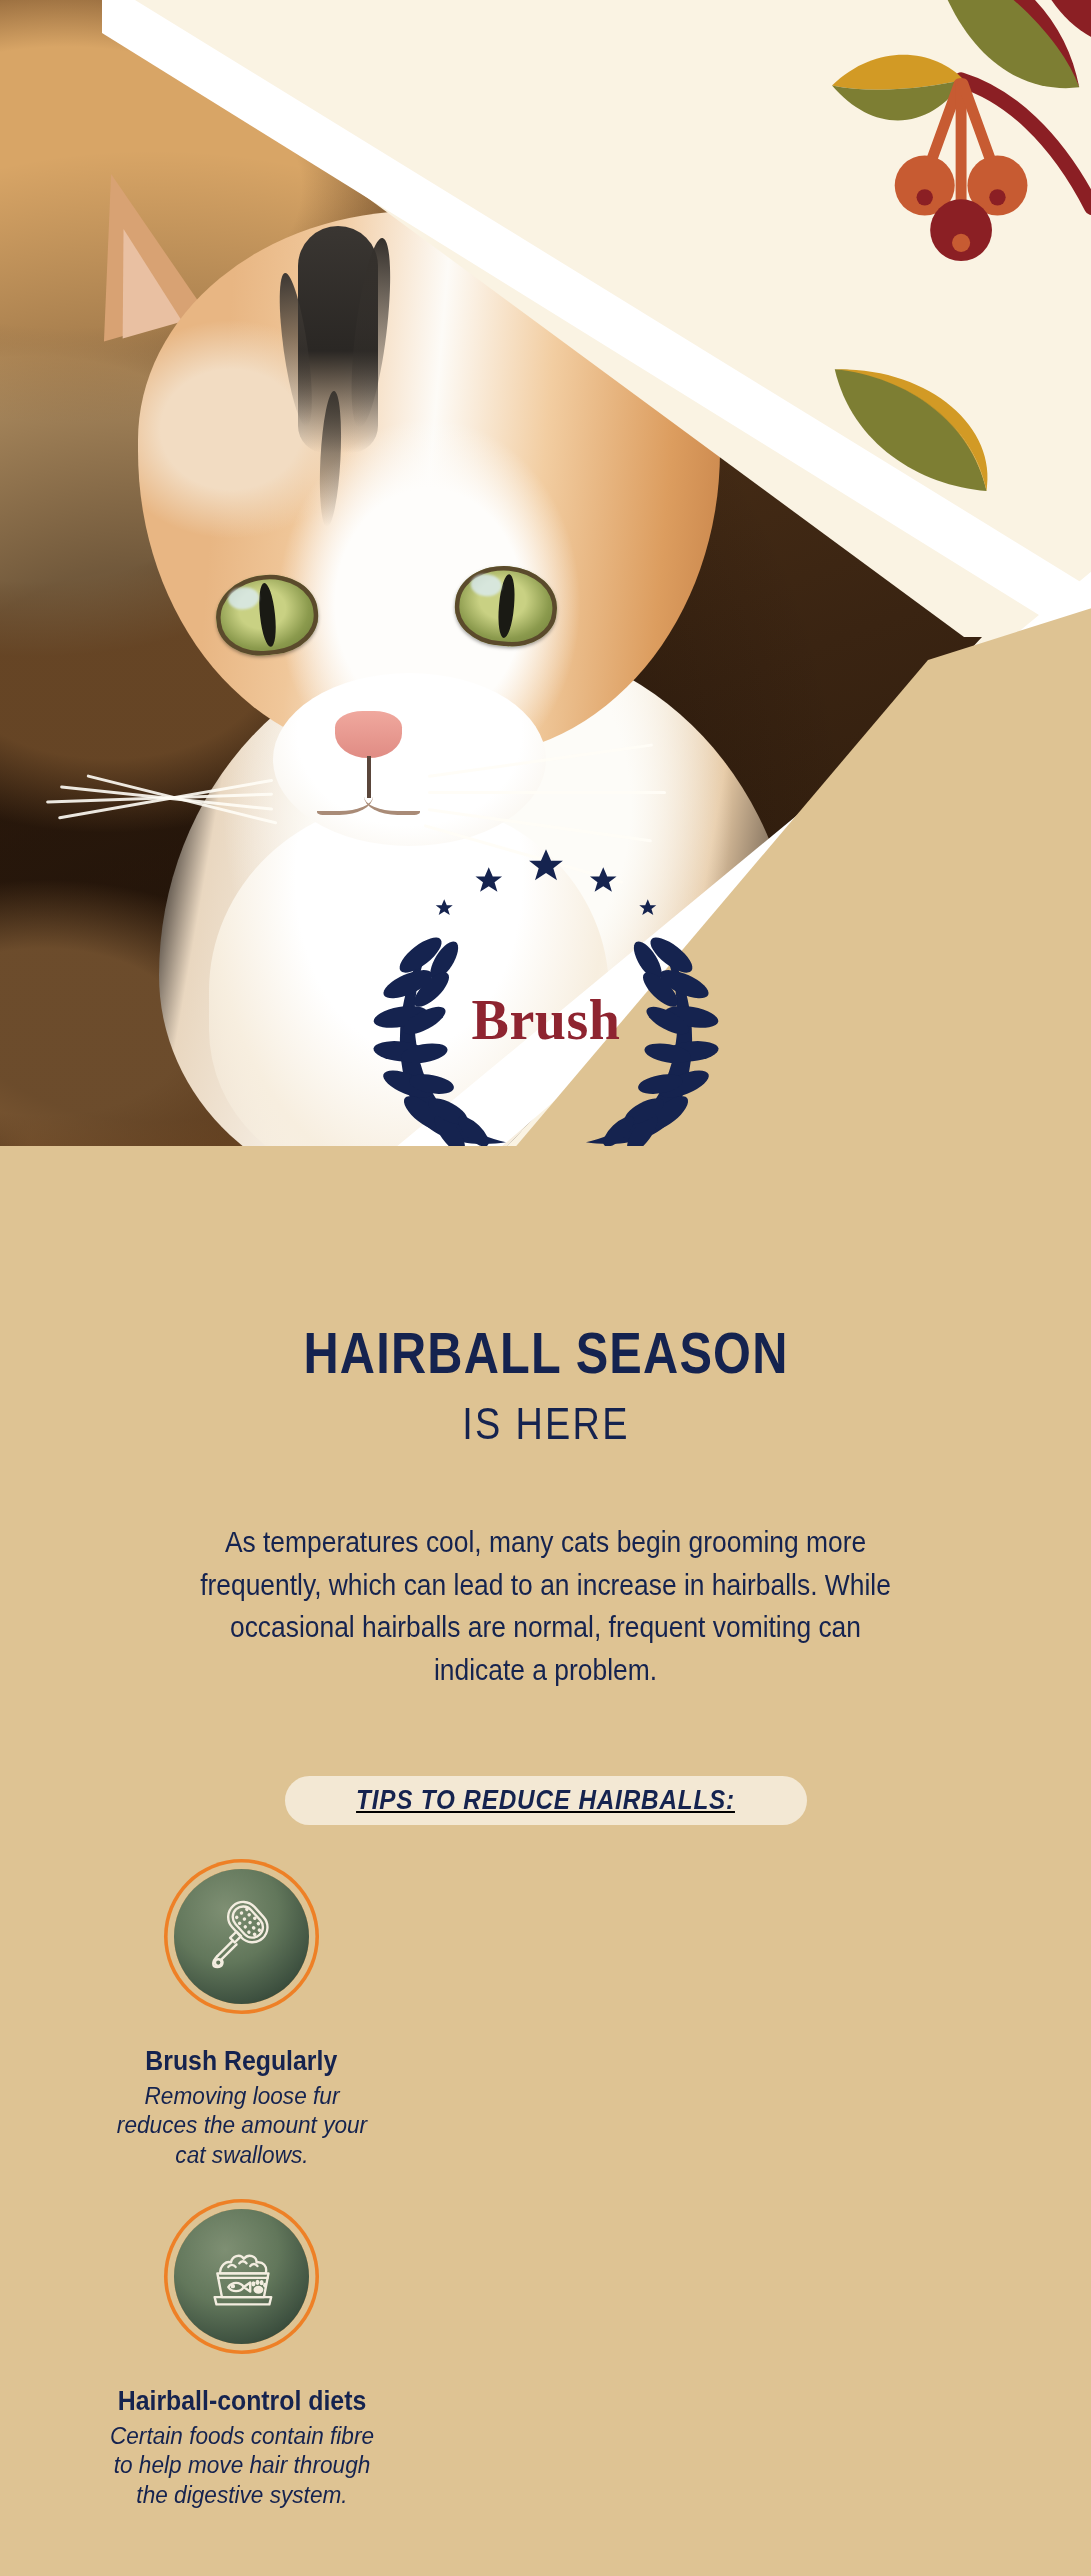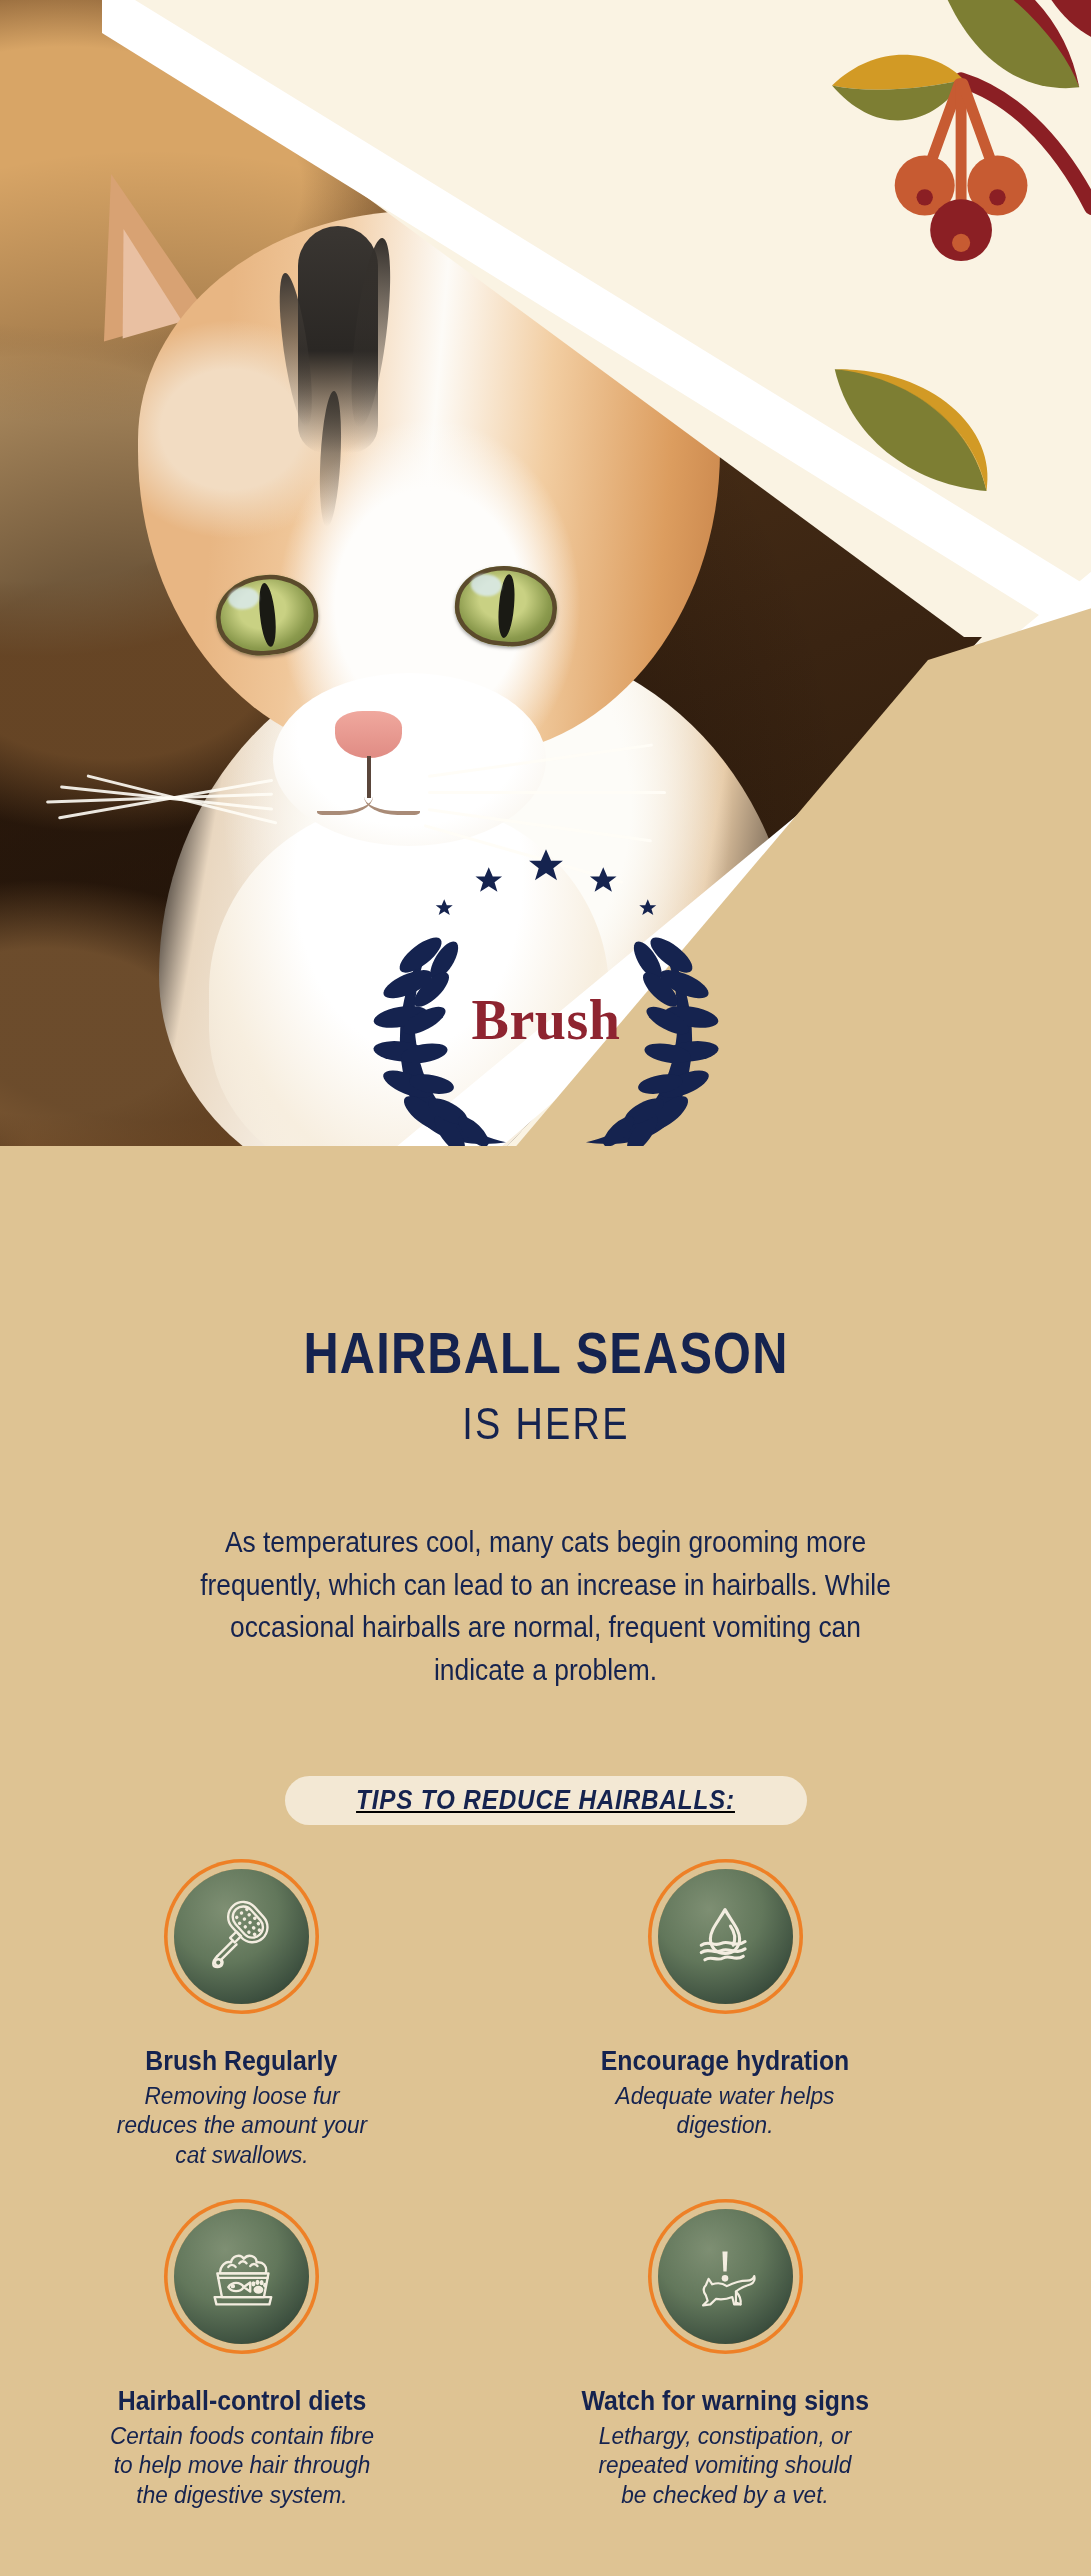--- a/index.html
+++ b/index.html
@@ -464,38 +464,20 @@
               <circle cx="49" cy="45" r="1.9"></circle>
                 <circle cx="56" cy="45" r="1.9"></circle>
             </g>
           </g>
         </svg>
       </div>
       <div class="tip-title">Brush Regularly</div>
       <div class="tip-desc">Removing loose fur reduces the amount your cat swallows.</div>
     </div>
 
-    <div class="tip">
-      <div class="icon-circle">
-        <svg width="84" height="84" viewBox="0 0 92 92" xmlns="http://www.w3.org/2000/svg">
-          <g fill="none" stroke="#F3EDE0" stroke-width="3.4" stroke-linecap="round" stroke-linejoin="round">
-
-            <path d="M46 16 C 38 30 30 38 30 48 C 30 58 37 64 46 64 C 55 64 62 58 62 48 C 62 38 54 30 46 16 Z"></path>
-
-            <path d="M52 34 C 57 41 58 48 55 55"></path>
-
-            <path d="M20 55 C 28 49 34 57 42 53 C 50 49 58 58 68 51"></path>
-            <path d="M20 63 C 28 57 34 65 42 61 C 50 57 58 66 68 59"></path>
-            <path d="M24 71 C 31 66 37 73 44 69 C 51 65 58 73 66 67"></path>
-          </g>
-        </svg>
-      </div>
-      <div class="tip-title">Encourage hydration</div>
-      <div class="tip-desc">Adequate water helps digestion.</div>
-    </div>
   </div>
 
   <div class="tip-row row2">
 
     <div class="tip">
       <div class="icon-circle">
         <svg width="84" height="84" viewBox="0 0 92 92" xmlns="http://www.w3.org/2000/svg">
           <g fill="none" stroke="#F3EDE0" stroke-width="2.6" stroke-linecap="round" stroke-linejoin="round">
 
             <path d="M22 42 C 22 33 29 28 34 30 C 35 23 44 20 48 26
@@ -520,38 +502,15 @@
             <ellipse cx="63" cy="51.8" rx="2.2" ry="2.9"></ellipse>
             <ellipse cx="67.5" cy="52.2" rx="2.2" ry="2.9"></ellipse>
             <ellipse cx="71.2" cy="55" rx="2.1" ry="2.6"></ellipse>
           </g>
         </svg>
       </div>
       <div class="tip-title">Hairball-control diets</div>
       <div class="tip-desc">Certain foods contain fibre to help move hair through the digestive system.</div>
     </div>
 
-    <div class="tip">
-      <div class="icon-circle">
-        <svg width="84" height="84" viewBox="0 0 92 92" xmlns="http://www.w3.org/2000/svg">
-
-          <g fill="#F3EDE0">
-            <path d="M43.2 18 L48.8 18 L47.8 40 L44.2 40 Z"></path>
-            <circle cx="46" cy="47.5" r="3.6"></circle>
-          </g>
-
-          <g fill="none" stroke="#F3EDE0" stroke-width="2.4" stroke-linecap="round" stroke-linejoin="round">
-            <path d="M25 55 L 28 48 L 32 54 C 38 52 44 53 48 56
-                     C 54 53 62 50 70 50 C 74 50 77 48 78 45
-                     C 79 48 78 52 74 54 C 68 56 62 58 58 62
-                     L 58 74 L 63 76 L 56 76 L 54 68
-                     C 49 70 42 71 36 70 L 30 76 L 22 77 L 27 72 L 25 66
-                     C 22 62 22 58 25 55 Z"></path>
-            <path d="M58 62 C 62 66 64 70 63 76"></path>
-          </g>
-        </svg>
-      </div>
-      <div class="tip-title">Watch for warning signs</div>
-      <div class="tip-desc">Lethargy, constipation, or repeated vomiting should be checked by a vet.</div>
-    </div>
   </div>
 </div>
 
 
 </body></html>

